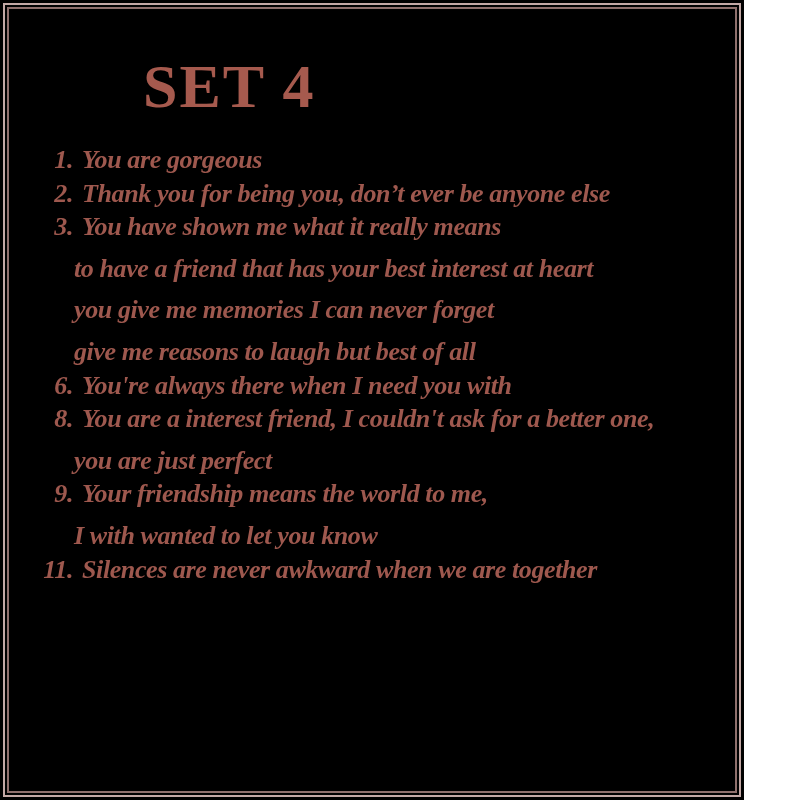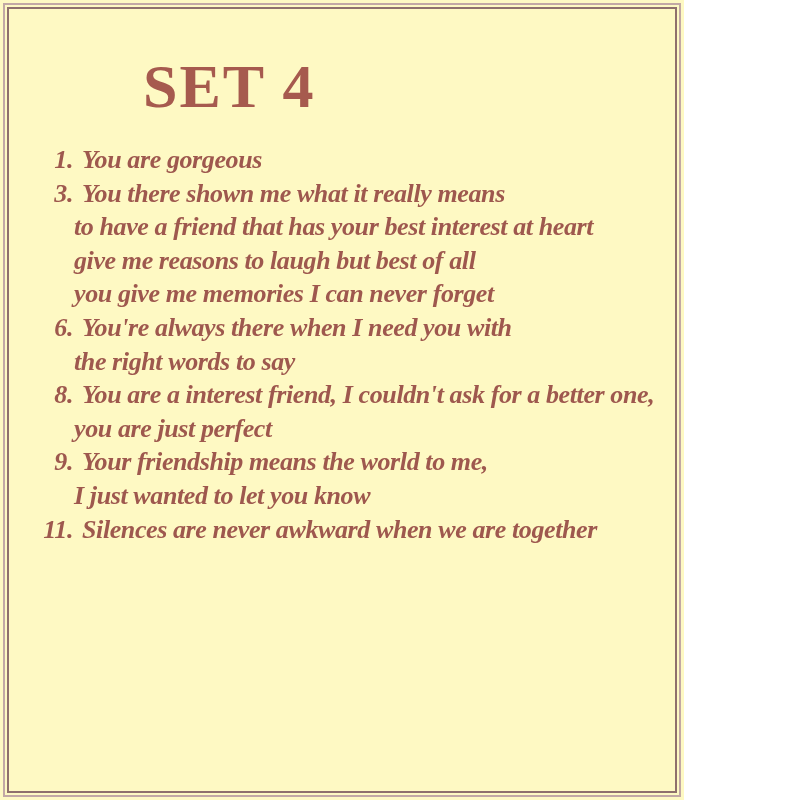--- a/index.html
+++ b/index.html
@@ -2,23 +2,23 @@
 <html><head>
 <meta charset="utf-8">
 <style>
   html, body {
     margin: 0;
     padding: 0;
     background: #ffffff;
   }
   .page {
     position: relative;
-    width: 684px;
+    width: 744px;
     height: 800px;
-    background: #fef9c3;
+    background: #000000;
     font-family: "Liberation Serif", serif;
     overflow: hidden;
   }
   .frame-outer {
     position: absolute;
     inset: 3px;
     border: 2px solid #c2a8a5;
     pointer-events: none;
   }
   .frame-inner {
@@ -54,52 +54,55 @@
     font-style: italic;
   }
   .num {
     display: inline-block;
     width: 34px;
     text-align: right;
     margin-right: 9px;
   }
   .cont {
     padding-left: 35px;
+    margin-top: 8px;
   }
 </style>
 </head>
 <body>
 
 <div class="page">
   <div class="frame-outer"></div>
   <div class="frame-inner"></div>
   <div class="content">
     <h1 class="title">SET 4</h1>
     <div class="list">
         <div class="item">
           <div class="line first"><span class="num">1.</span><span class="txt">You are gorgeous</span></div>
         </div>
         <div class="item">
-          <div class="line first"><span class="num">3.</span><span class="txt">You there shown me what it really means</span></div>
+          <div class="line first"><span class="num">2.</span><span class="txt">Thank you for being you, don’t ever be anyone else</span></div>
+        </div>
+        <div class="item">
+          <div class="line first"><span class="num">3.</span><span class="txt">You have shown me what it really means</span></div>
           <div class="line cont"><span class="txt">to have a friend that has your best interest at heart</span></div>
         </div>
         <div class="item">
+          <div class="line cont"><span class="txt">you give me memories I can never forget</span></div>
           <div class="line cont"><span class="txt">give me reasons to laugh but best of all</span></div>
-          <div class="line cont"><span class="txt">you give me memories I can never forget</span></div>
         </div>
         <div class="item">
           <div class="line first"><span class="num">6.</span><span class="txt">You're always there when I need you with</span></div>
-          <div class="line cont"><span class="txt">the right words to say</span></div>
         </div>
         <div class="item">
           <div class="line first"><span class="num">8.</span><span class="txt">You are a interest friend, I couldn't ask for a better one,</span></div>
           <div class="line cont"><span class="txt">you are just perfect</span></div>
         </div>
         <div class="item">
           <div class="line first"><span class="num">9.</span><span class="txt">Your friendship means the world to me,</span></div>
-          <div class="line cont"><span class="txt">I just wanted to let you know</span></div>
+          <div class="line cont"><span class="txt">I with wanted to let you know</span></div>
         </div>
         <div class="item">
           <div class="line first"><span class="num">11.</span><span class="txt">Silences are never awkward when we are together</span></div>
         </div>
       </div>
   </div>
 </div>
 
 </body></html>

